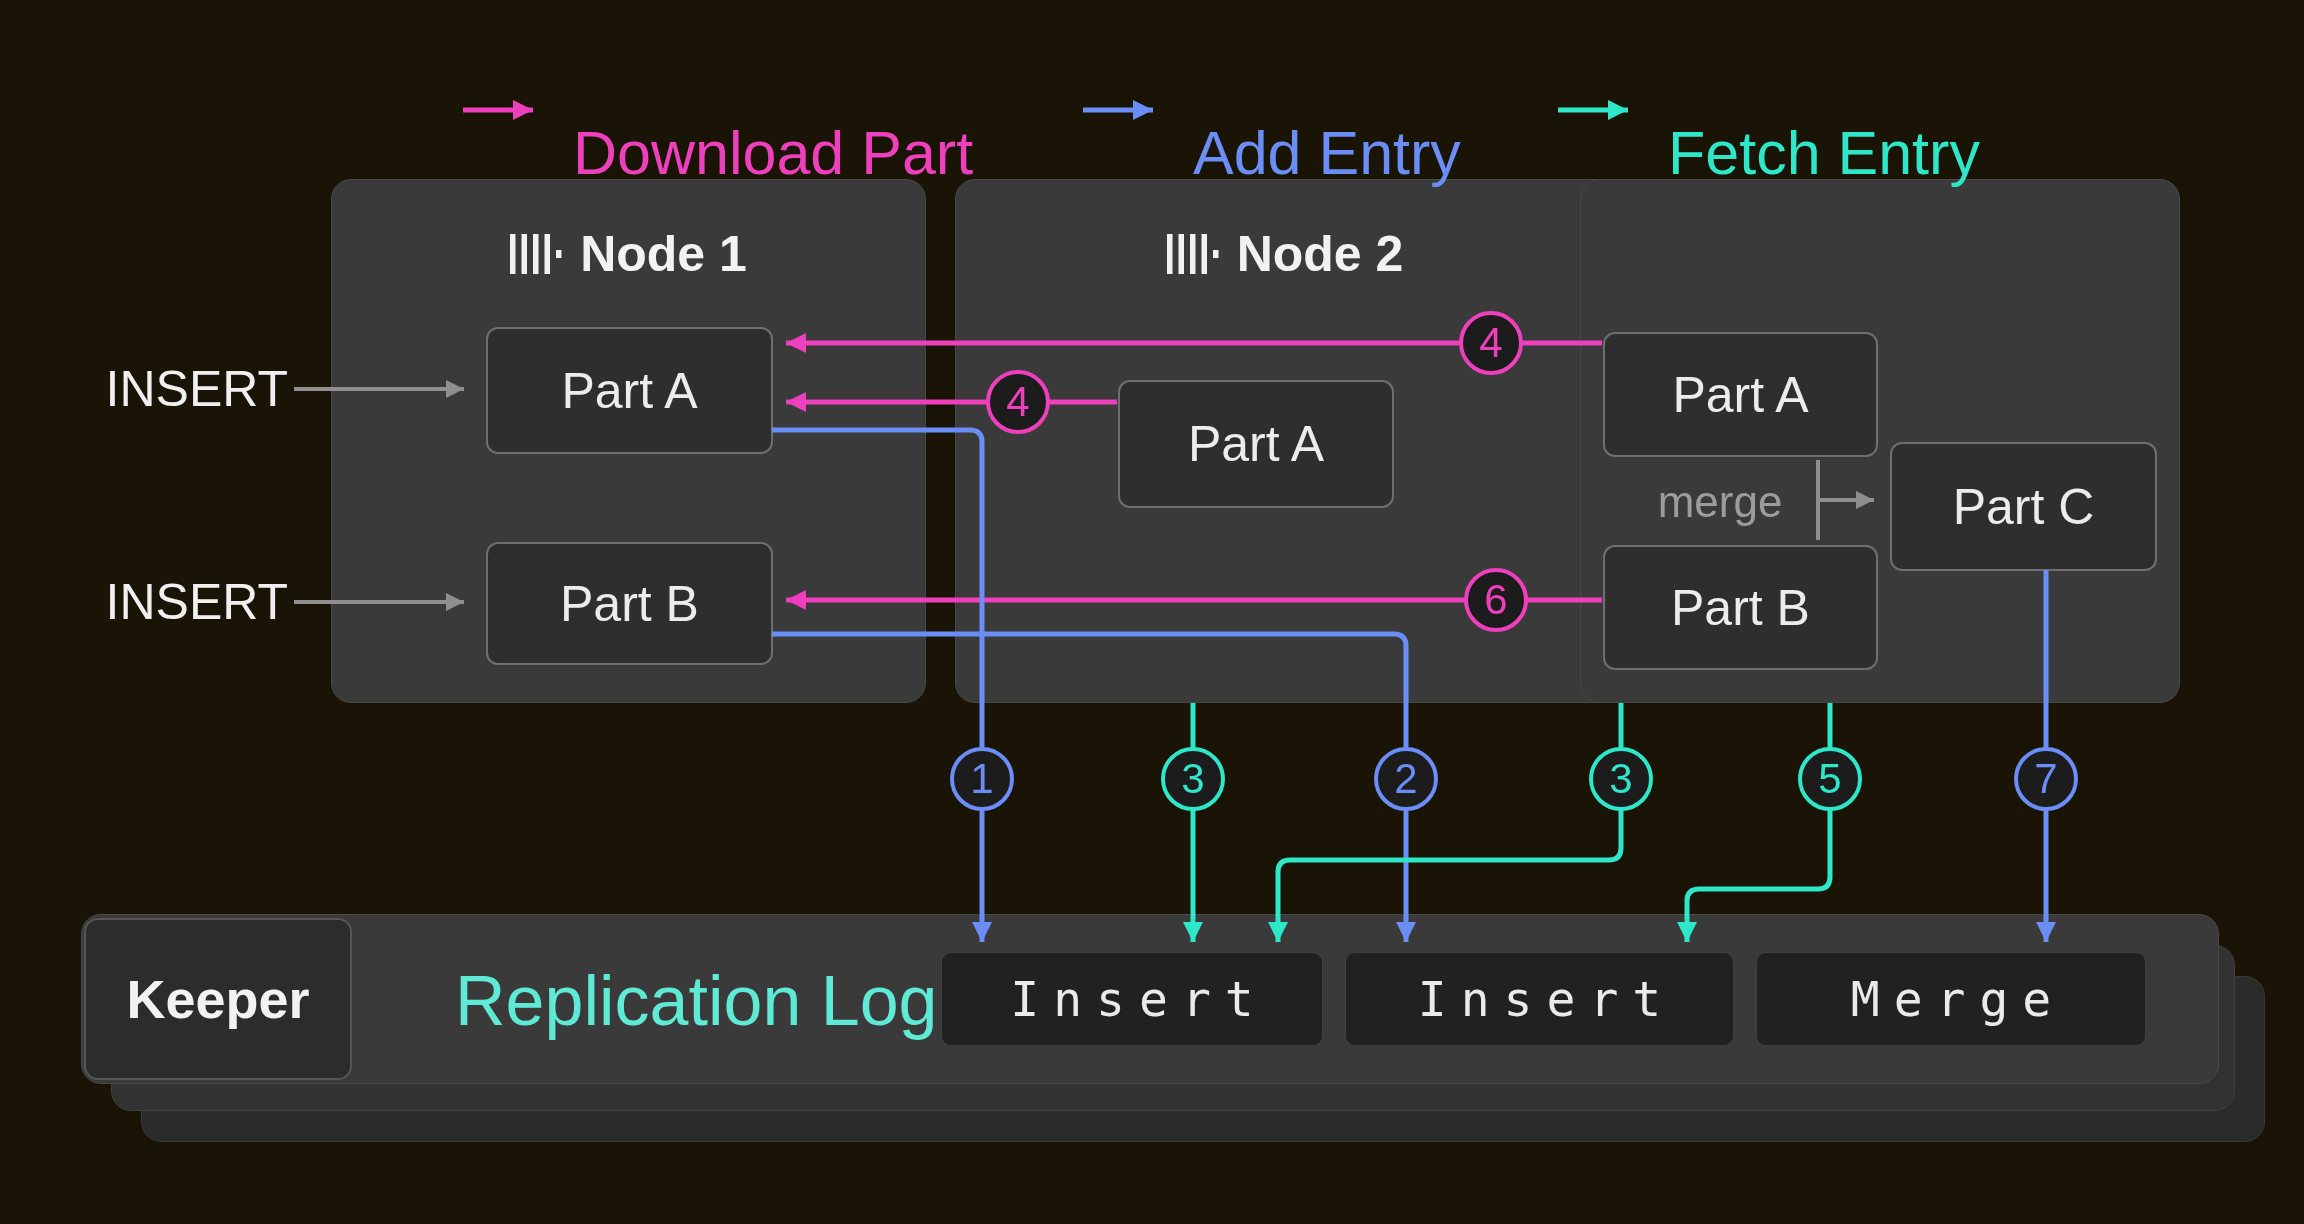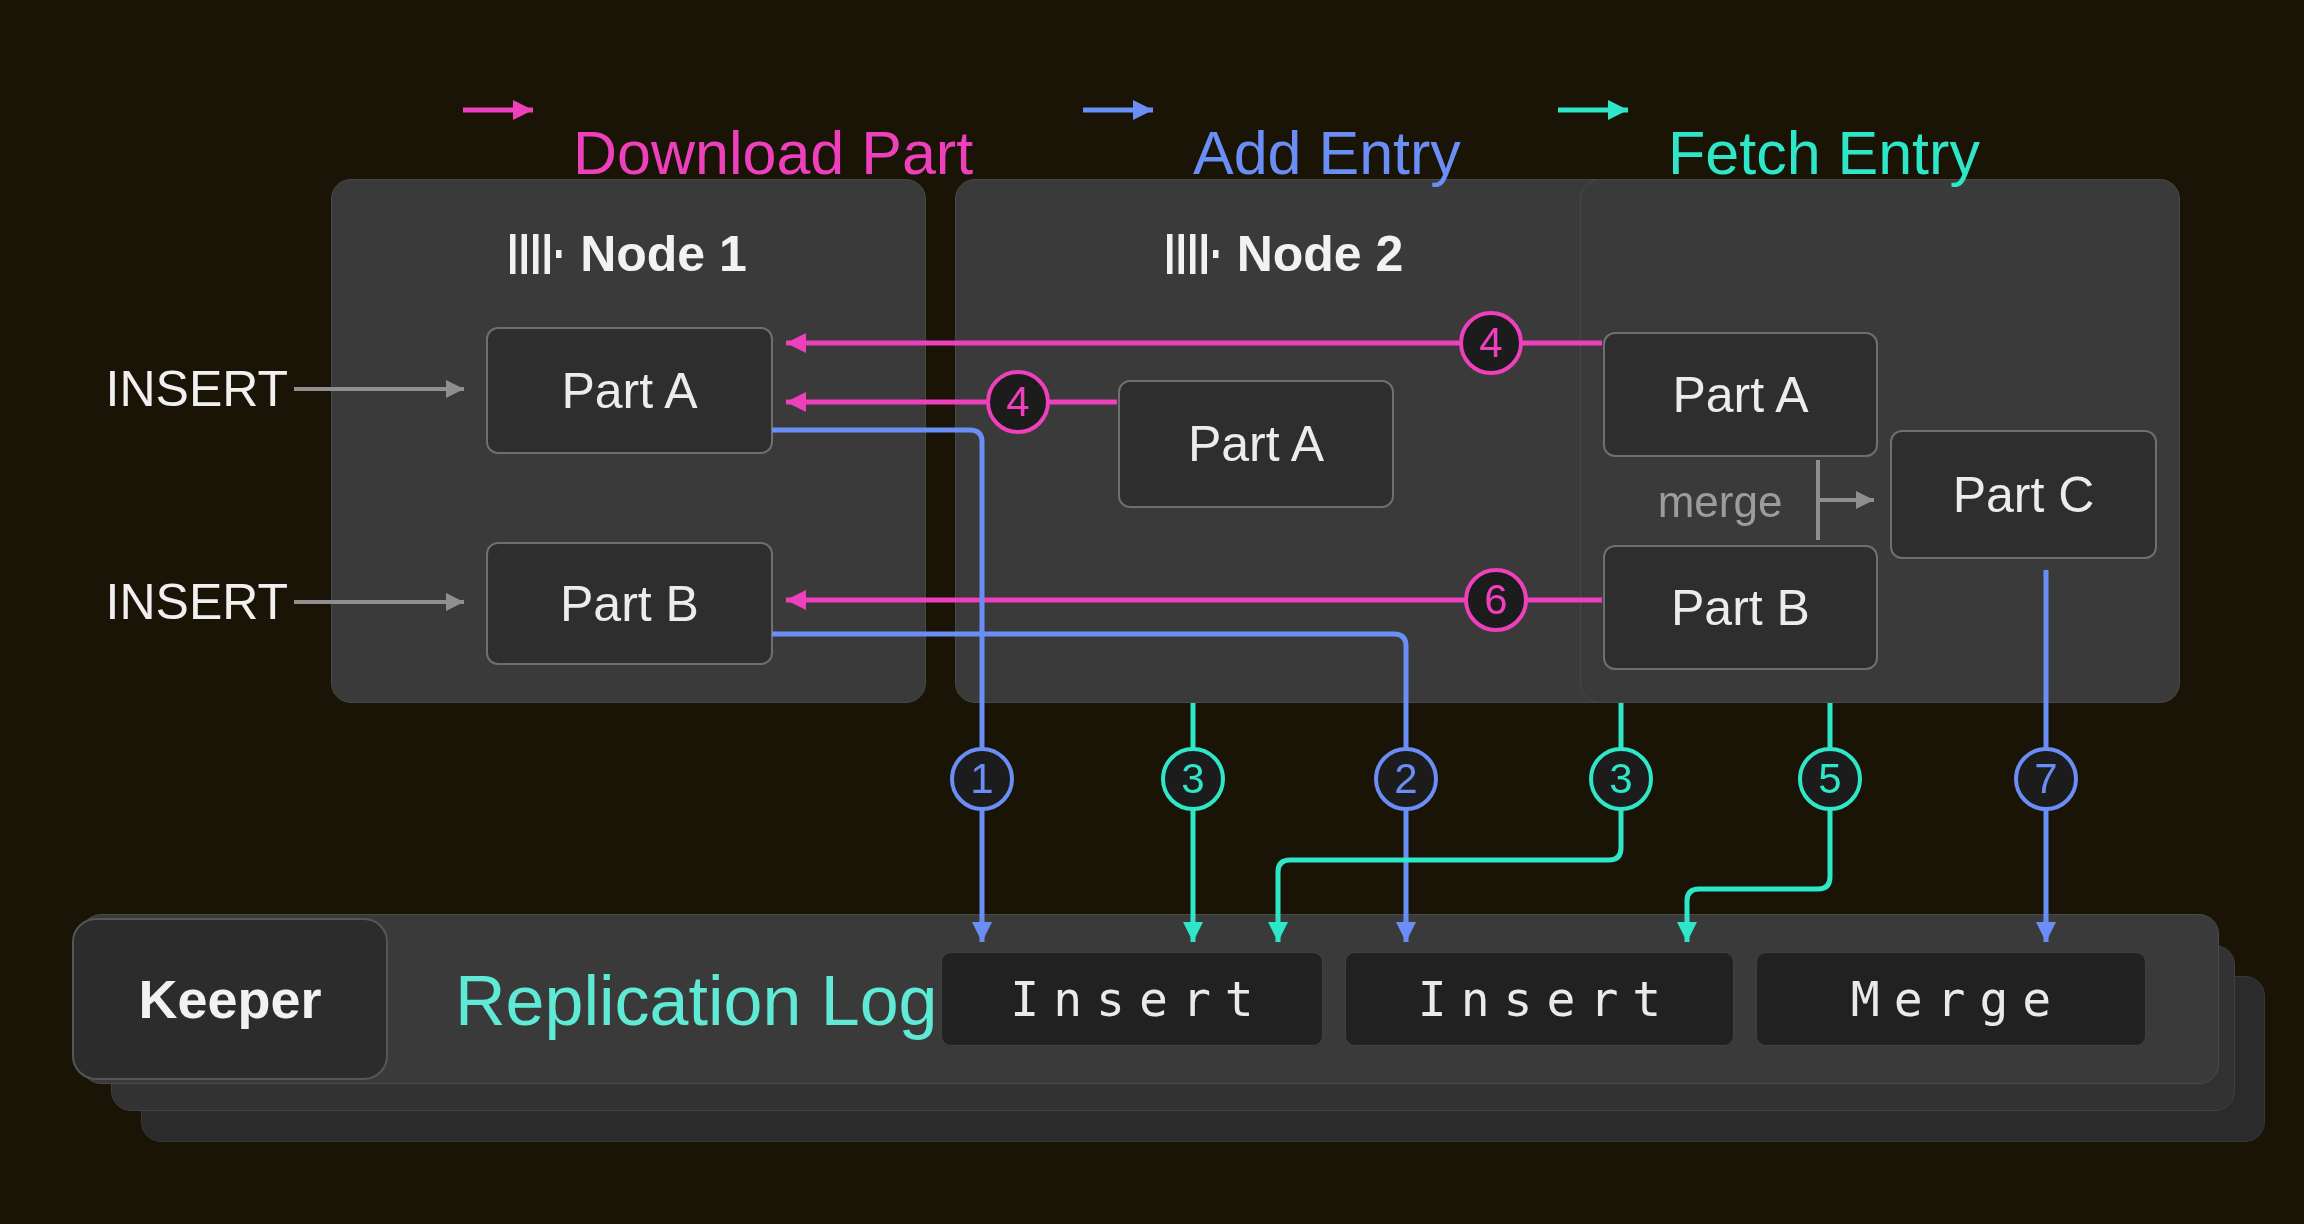--- a/index.html
+++ b/index.html
@@ -25,37 +25,37 @@
   .node-2{left:955px;width:660px;}
   .node-3{left:1580px;width:600px;}
   .node-title{position:absolute;top:44px;left:0;right:0;display:flex;justify-content:center;align-items:center;gap:18px;color:#f2f2f2;font-size:50px;font-weight:600;line-height:60px;}
   .ch-icon{flex:0 0 auto;}
   .part{position:absolute;background:#2e2e2e;border:2px solid #6f6f6f;border-radius:12px;display:flex;align-items:center;justify-content:center;color:#ececec;font-size:50px;box-sizing:border-box;}
   .n1-part-a{left:154px;top:147px;width:287px;height:127px;}
   .n1-part-b{left:154px;top:362px;width:287px;height:123px;}
   .n2-part-a{left:162px;top:200px;width:276px;height:128px;}
   .n3-part-a{left:22px;top:152px;width:275px;height:125px;}
   .n3-part-b{left:22px;top:365px;width:275px;height:125px;}
-  .n3-part-c{left:309px;top:250px;width:267px;height:129px;}
+  .n3-part-c{left:309px;top:262px;width:267px;height:129px;}
   .merge-label{position:absolute;left:49px;top:297px;width:180px;text-align:center;color:#9c9c9c;font-size:44px;line-height:50px;}
   
   .insert-label{position:absolute;left:60px;width:228px;text-align:right;color:#f0f0f0;font-size:50px;line-height:54px;z-index:2;}
   .insert-label-a{top:362px;}
   .insert-label-b{top:575px;}
   
   .badge{position:absolute;width:64px;height:64px;border-radius:50%;background:#1c1c1c;display:flex;align-items:center;justify-content:center;font-size:42px;font-weight:500;box-sizing:border-box;z-index:6;}
   .badge.m{border:4px solid var(--magenta);color:var(--magenta);}
   .badge.b{border:4px solid var(--blue);color:var(--blue);}
   .badge.t{border:4px solid var(--teal);color:var(--teal);}
   
   .log-layer{position:absolute;border-radius:20px;box-sizing:border-box;z-index:1;}
   .log-layer-3{left:141px;top:976px;width:2124px;height:166px;background:#2b2b2b;border:1px solid #383838;}
   .log-layer-2{left:111px;top:945px;width:2124px;height:166px;background:#323232;border:1px solid #404040;}
   .log-layer-1{left:81px;top:914px;width:2138px;height:170px;background:#3a3a3a;border:1px solid #4a4a4a;}
-  .keeper{position:absolute;left:72px;top:918px;width:316px;height:162px;background:#2c2c2c;border:2px solid #565656;border-radius:24px;display:flex;align-items:center;justify-content:center;color:#f2f2f2;font-size:54px;font-weight:600;box-sizing:border-box;z-index:2;}
+  .keeper{position:absolute;left:84px;top:918px;width:268px;height:162px;background:#2c2c2c;border:2px solid #565656;border-radius:14px;display:flex;align-items:center;justify-content:center;color:#f2f2f2;font-size:54px;font-weight:600;box-sizing:border-box;z-index:2;}
   .log-title{position:absolute;left:455px;top:973px;color:#5eead4;font-size:70px;font-weight:400;line-height:56px;white-space:nowrap;z-index:2;}
   .entry{position:absolute;top:952px;height:94px;background:#212121;border:1px solid #404040;border-radius:10px;display:flex;align-items:center;justify-content:center;font-family:"DejaVu Sans Mono","Liberation Mono",monospace;font-size:48px;color:#eaeaea;letter-spacing:14px;text-indent:14px;box-sizing:border-box;z-index:2;}
   .entry-1{left:941px;width:382px;}
   .entry-2{left:1345px;width:389px;}
   .entry-3{left:1756px;width:390px;}
   
   .wires{position:absolute;left:0;top:0;width:2304px;height:1224px;z-index:5;pointer-events:none;}
 </style>
 </head>
 <body>

